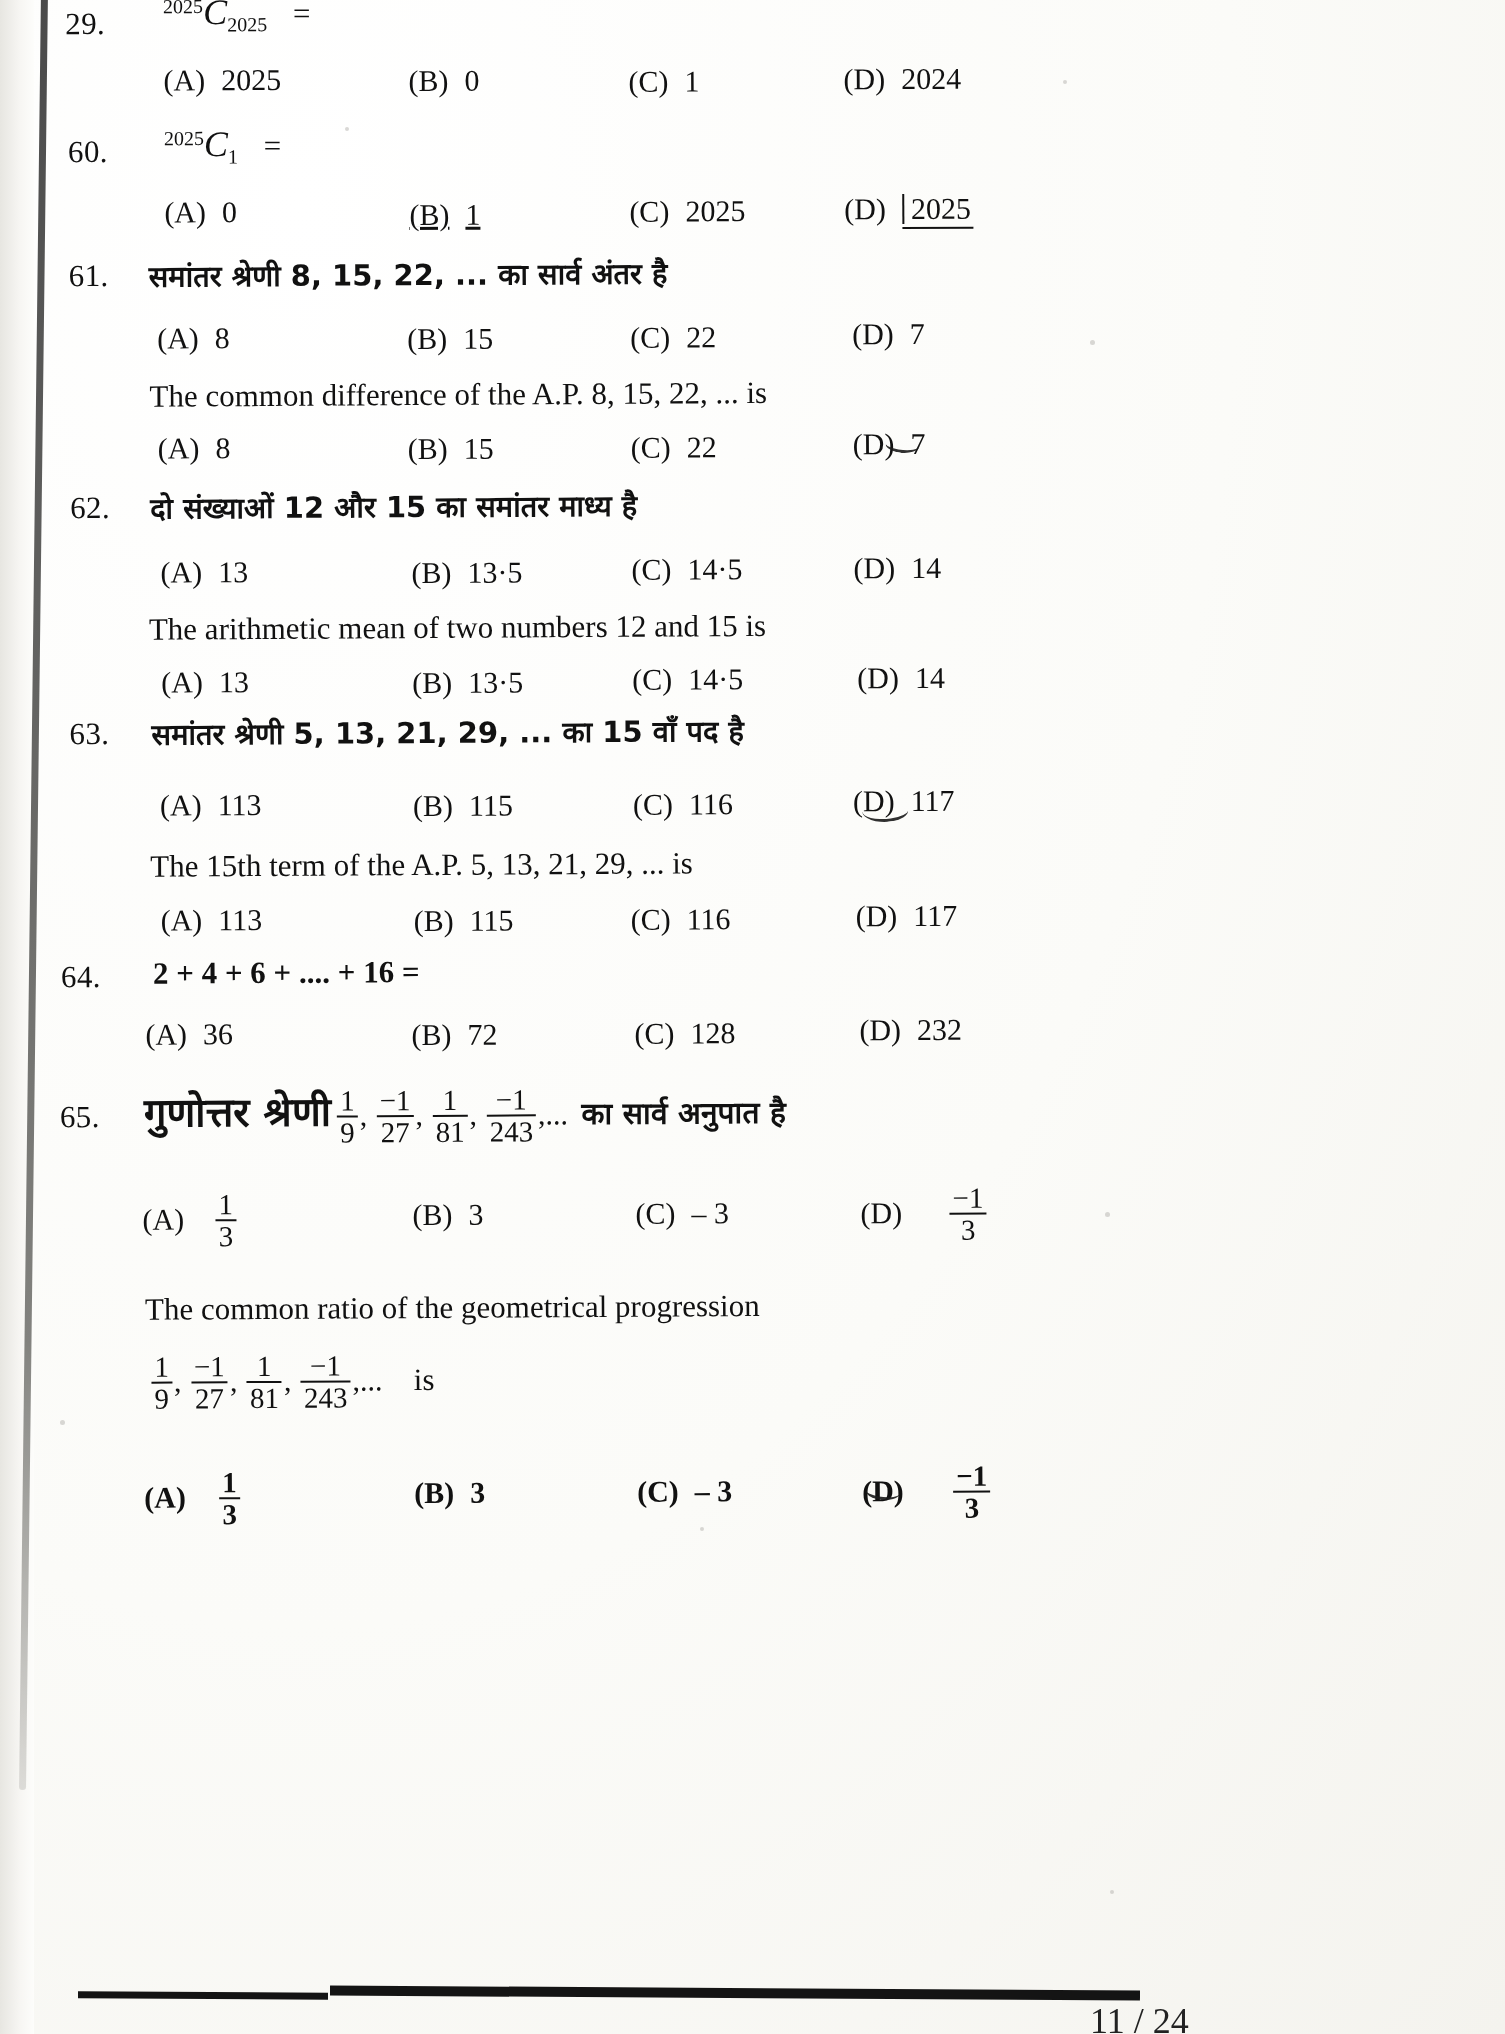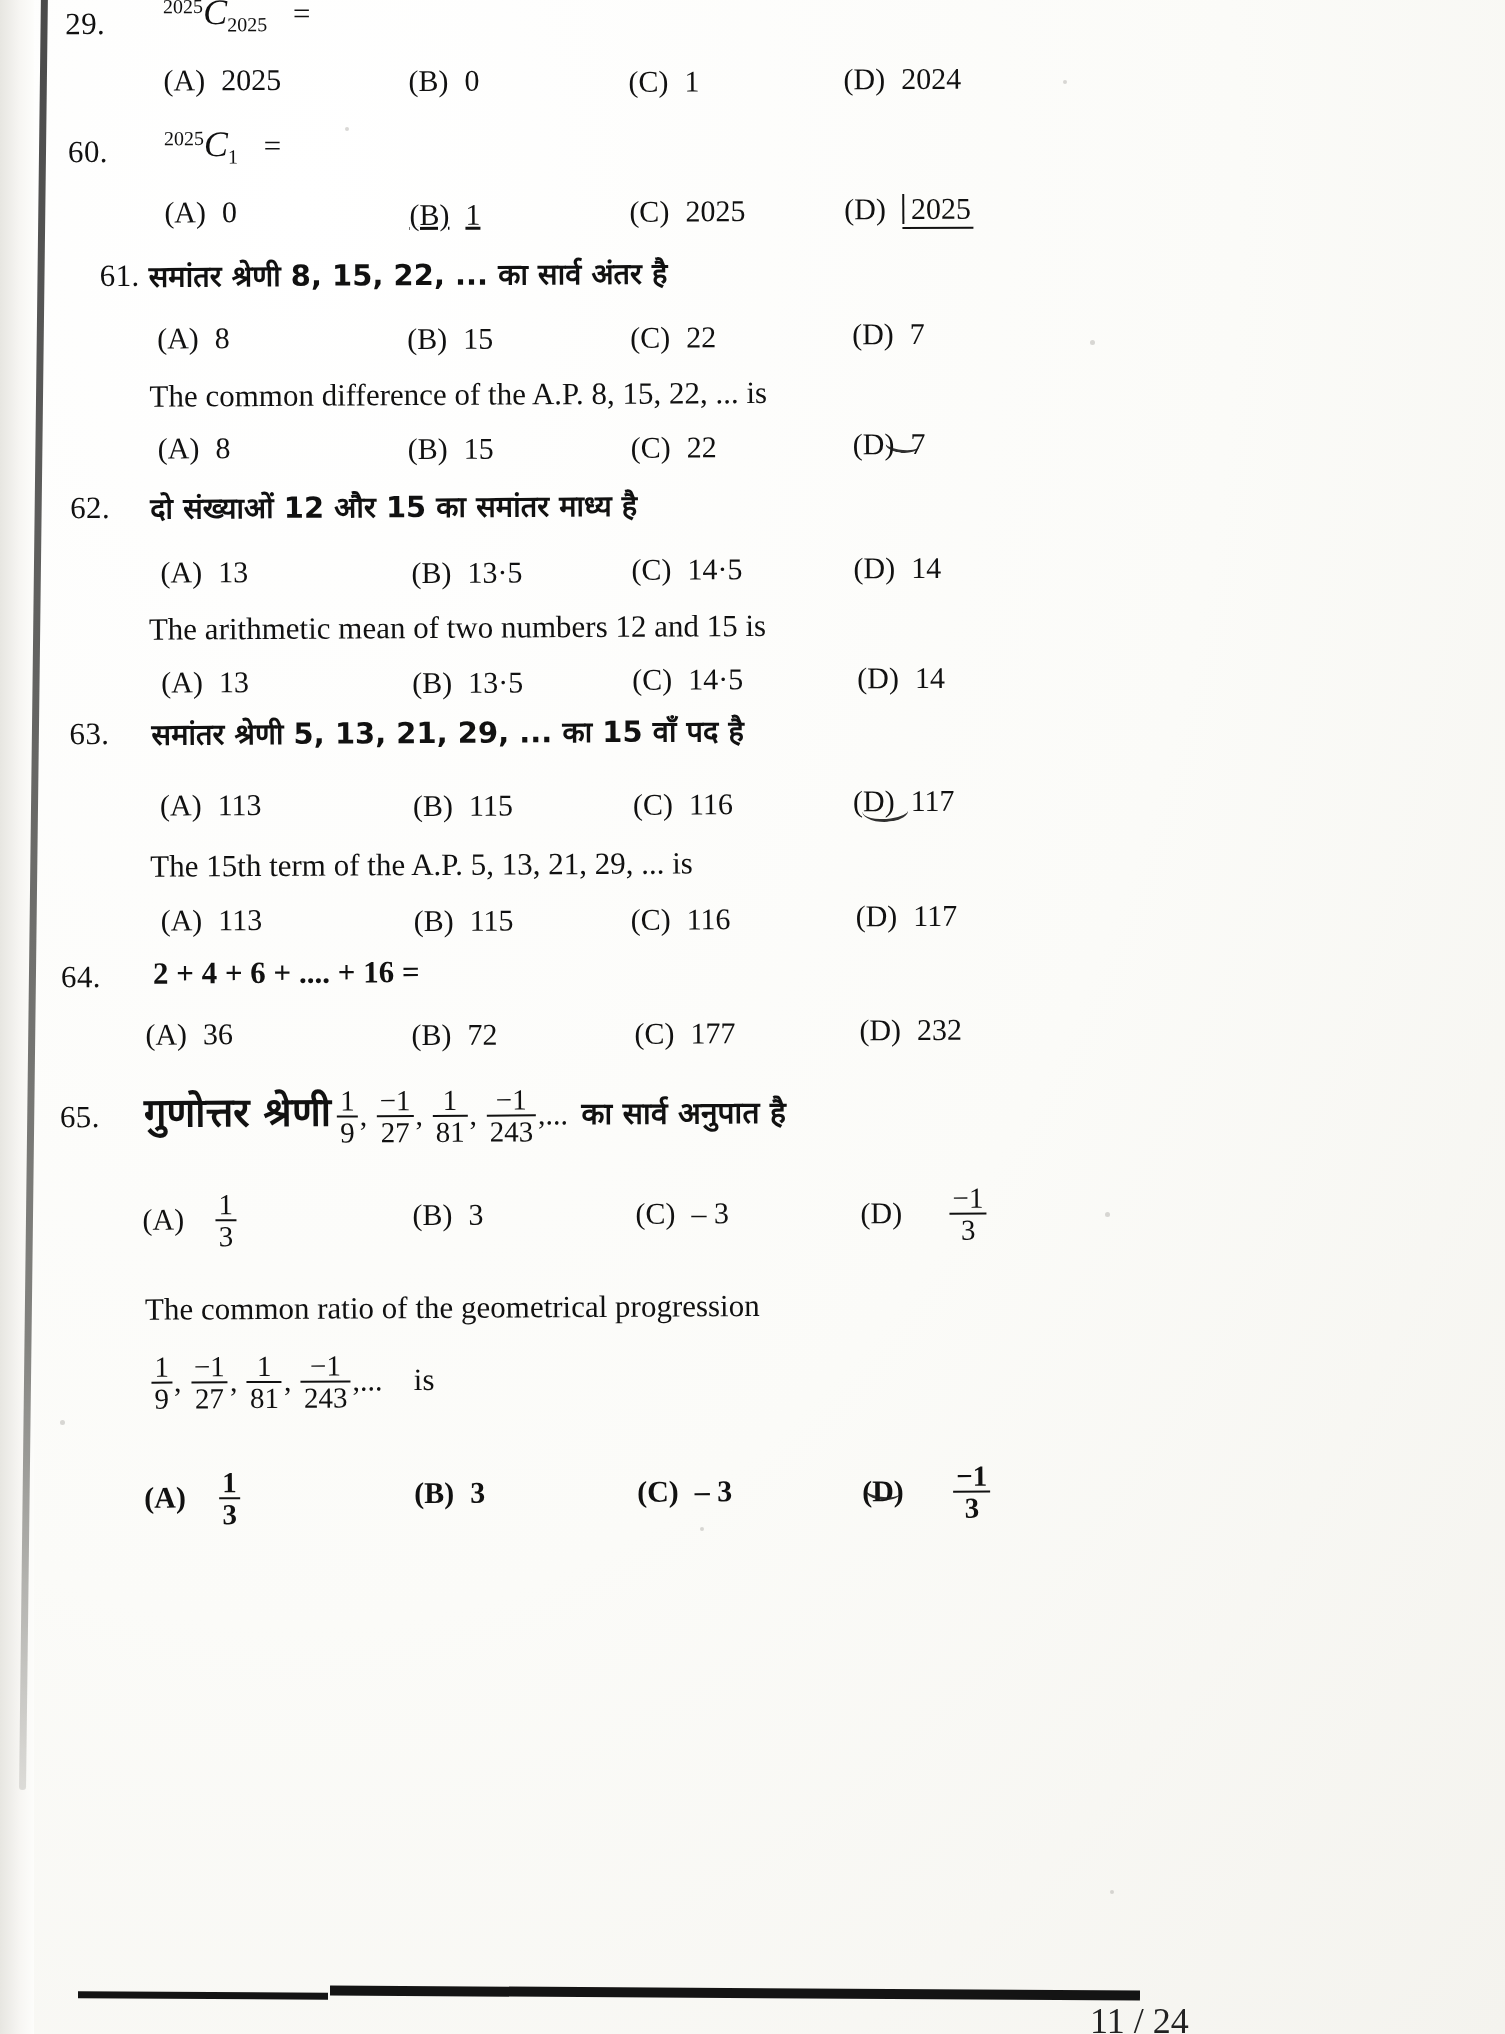--- a/index.html
+++ b/index.html
@@ -157,21 +157,21 @@
   <div class="opt" style="left:413px;top:196px;text-decoration:underline;">
     <span class="lab">(B)</span><span class="val">1</span>
   </div>
   <div class="opt" style="left:633px;top:194px;">
     <span class="lab">(C)</span><span class="val">2025</span>
   </div>
   <div class="opt" style="left:848px;top:193px;">
     <span class="lab">(D)</span><span class="val fact">2025</span>
   </div>
 
-  <div class="qnum" style="left:72px;top:254px;margin-left:31px;">61.</div>
+  <div class="qnum" style="left:72px;top:254px;">61.</div>
   <div class="qtext hindi" style="left:152px;top:252px;">समांतर श्रेणी 8, 15, 22, ... का सार्व अंतर है</div>
 
   <div class="opt" style="left:160px;top:318px;">
     <span class="lab">(A)</span><span class="val">8</span>
   </div>
   <div class="opt" style="left:410px;top:320px;">
     <span class="lab">(B)</span><span class="val">15</span>
   </div>
   <div class="opt" style="left:633px;top:320px;">
     <span class="lab">(C)</span><span class="val">22</span>
@@ -262,21 +262,21 @@
   <div class="qnum" style="left:60px;top:955px;">64.</div>
   <div class="qtext eng" style="left:152px;top:952px;font-weight:600;">2 + 4 + 6 + .... + 16 =</div>
 
   <div class="opt" style="left:144px;top:1014px;">
     <span class="lab">(A)</span><span class="val">36</span>
   </div>
   <div class="opt" style="left:410px;top:1016px;">
     <span class="lab">(B)</span><span class="val">72</span>
   </div>
   <div class="opt" style="left:633px;top:1016px;">
-    <span class="lab">(C)</span><span class="val">177</span>
+    <span class="lab">(C)</span><span class="val">128</span>
   </div>
   <div class="opt" style="left:858px;top:1014px;">
     <span class="lab">(D)</span><span class="val">232</span>
   </div>
 
   <div class="qnum" style="left:58px;top:1095px;">65.</div>
   <div style="position:absolute;left:142px;top:1080px;white-space:nowrap;">
     <span class="hindi" style="font-size:40px;">गुणोत्तर श्रेणी</span>
     <span class="inline-seq">
       <span class="frac big">

